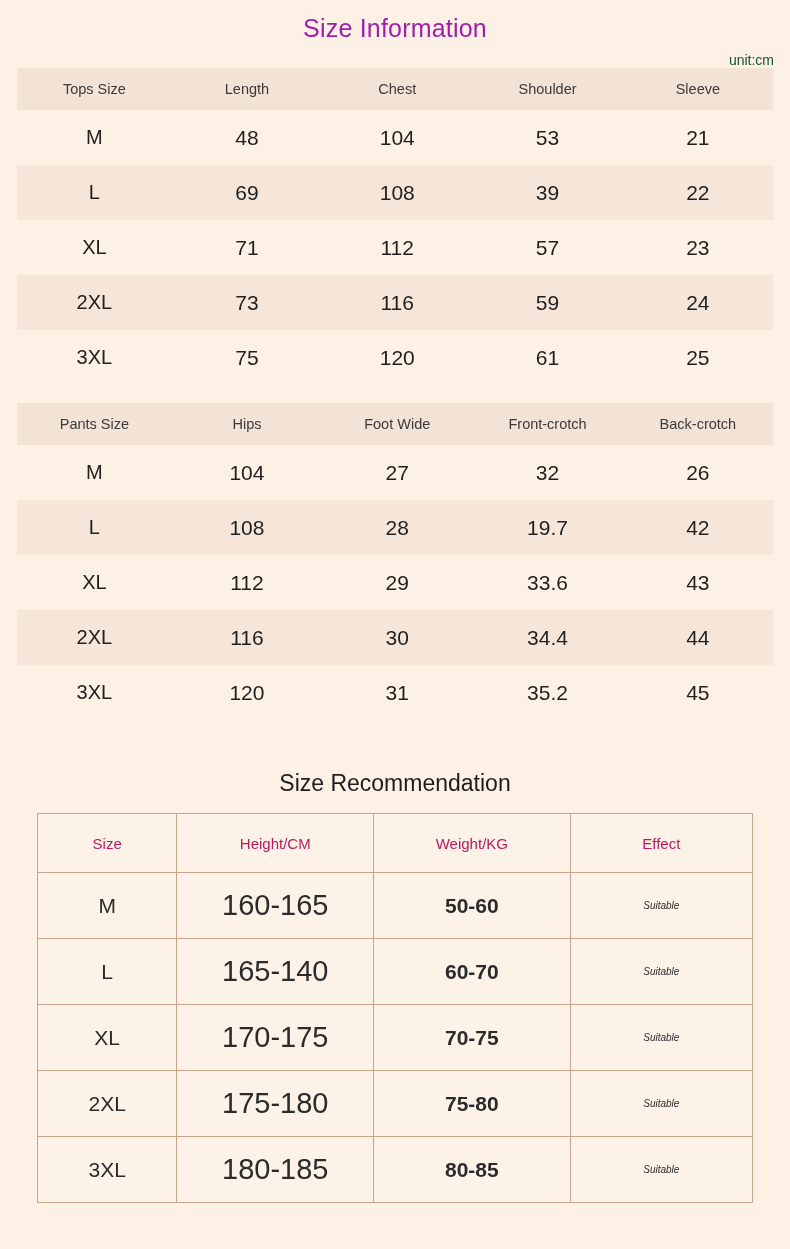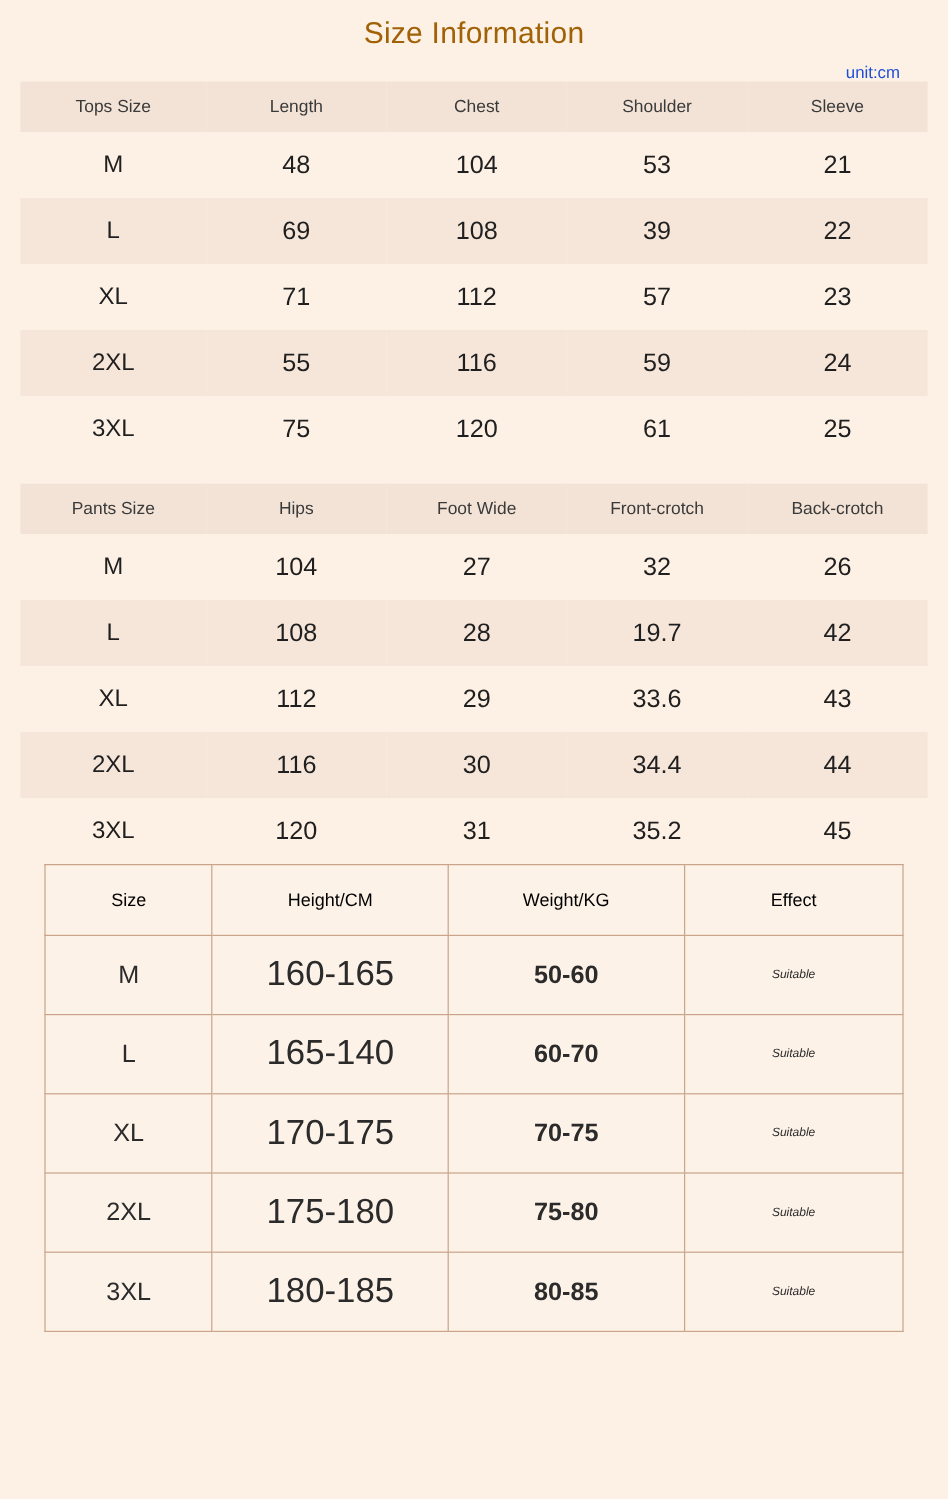--- a/index.html
+++ b/index.html
@@ -16,29 +16,29 @@
   }
   .page {
     position: relative;
     width: 790px;
     height: 1249px;
     box-sizing: border-box;
   }
   .title {
     text-align: center;
     font-size: 25px;
-    color: #a16207;
+    color: #a21caf;
     padding-top: 14px;
     letter-spacing: 0.2px;
   }
   .unit {
     text-align: right;
     font-size: 14px;
-    color: #1d4ed8;
-    padding-right: 40px;
+    color: #14532d;
+    padding-right: 16px;
     margin-top: 9px;
   }
   table.sz {
     border-collapse: collapse;
     width: 756px;
     margin: 0 auto;
     table-layout: fixed;
   }
   table.sz td, table.sz th {
     text-align: center;
@@ -81,21 +81,21 @@
   }
   table.rec td {
     border: 1.6px solid #c9a489;
     text-align: center;
     padding: 0;
     height: 65px;
     background: #fdf2e8;
   }
   table.rec thead td {
     font-size: 15px;
-    color: #000000;
+    color: #be185d;
     height: 58px;
   }
   table.rec tbody td.size-c {
     font-size: 21px;
   }
   table.rec tbody td.height-c {
     font-size: 29px;
   }
   table.rec tbody td.weight-c {
     font-size: 21px;
@@ -151,21 +151,21 @@
       </tr>
       <tr>
         <td>XL</td>
         <td>71</td>
         <td>112</td>
         <td>57</td>
         <td>23</td>
       </tr>
       <tr class="alt">
         <td>2XL</td>
-        <td>55</td>
+        <td>73</td>
         <td>116</td>
         <td>59</td>
         <td>24</td>
       </tr>
       <tr>
         <td>3XL</td>
         <td>75</td>
         <td>120</td>
         <td>61</td>
         <td>25</td>
@@ -224,20 +224,21 @@
       <tr>
         <td>3XL</td>
         <td>120</td>
         <td>31</td>
         <td>35.2</td>
         <td>45</td>
       </tr>
     </tbody>
   </table>
 
+  <div class="title2">Size Recommendation</div>
 
   <table class="rec">
     <colgroup>
       <col style="width:19.5%">
         <col style="width:27.5%">
         <col style="width:27.5%">
         <col style="width:25.5%">
     </colgroup>
     <thead>
       <tr>

